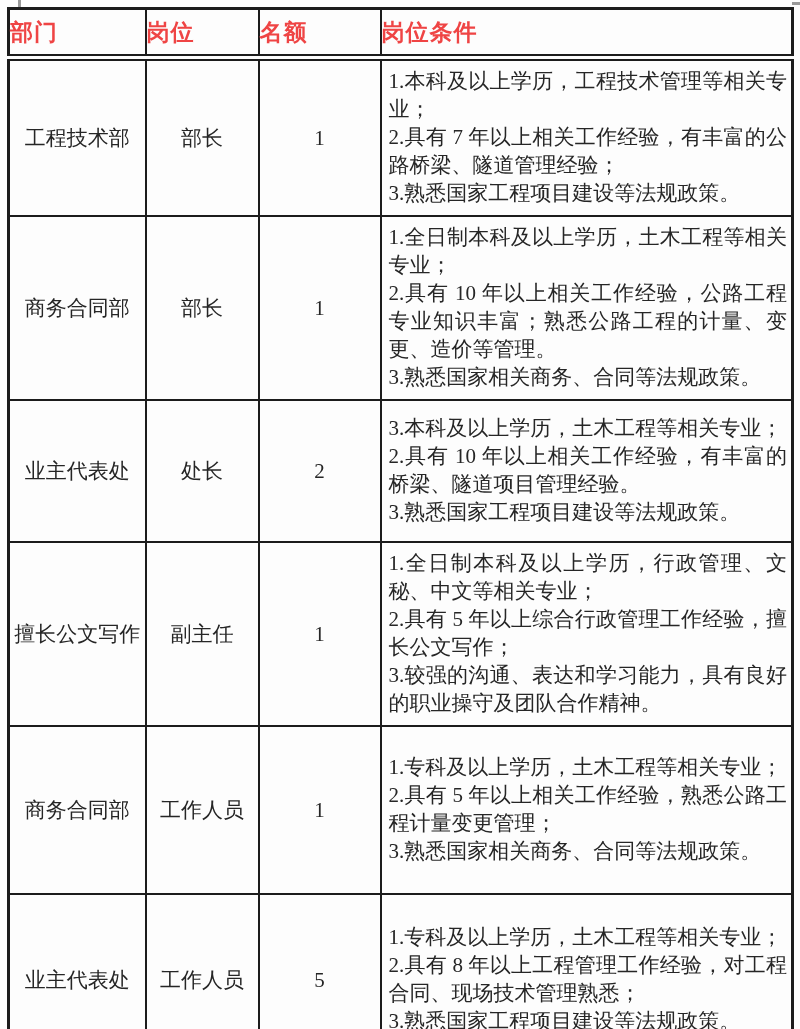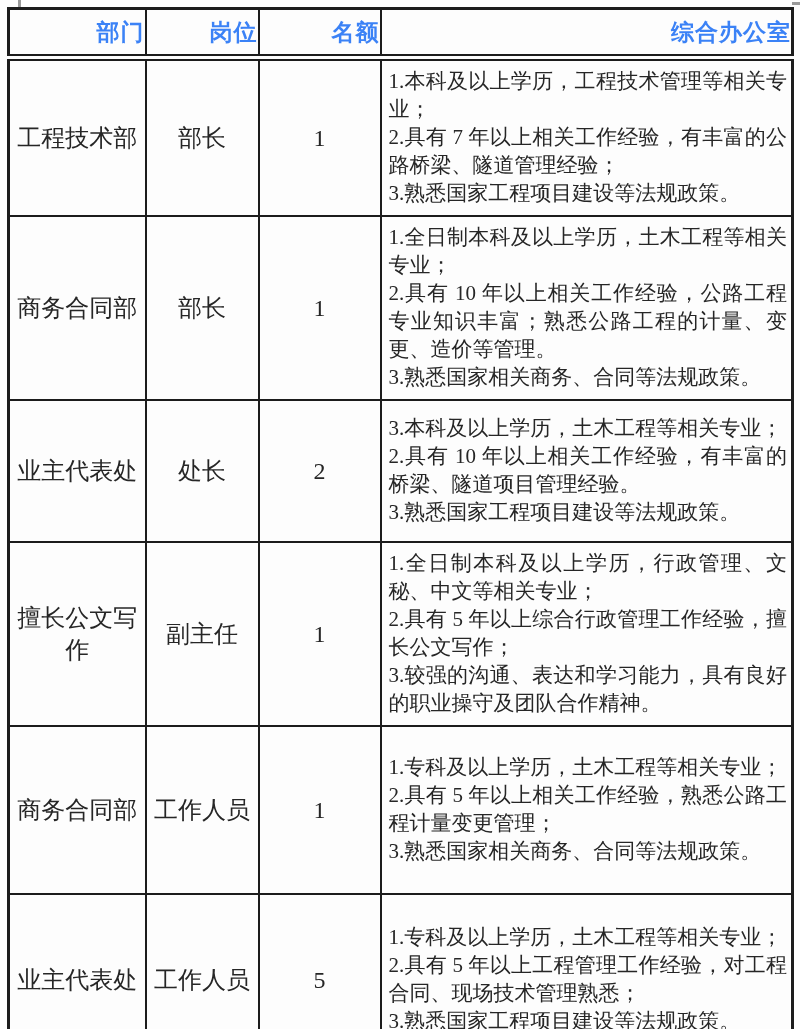--- a/index.html
+++ b/index.html
@@ -38,28 +38,28 @@
 
   th, td {
     border: 2px solid #1c1c1c;
     vertical-align: middle;
     padding: 0;
   }
   thead th {
     height: 44px;
     font-size: 23px;
     font-weight: bold;
-    text-align: right;
-    color: #3b82f6;
+    text-align: left;
+    color: #ef4444;
     letter-spacing: 1px;
     border-bottom: 7px double #1c1c1c;
   }
   td.center {
     text-align: center;
-    font-size: 24px;
+    font-size: 21px;
   }
   td.cond {
     text-align: left;
     font-size: 21px;
     line-height: 28px;
     padding: 6px 4px 8px 7px;
   }
   td.cond .cond-line {
     text-align: justify;
   }
@@ -91,21 +91,21 @@
       <col class="c-dept">
         <col class="c-pos">
         <col class="c-quota">
         <col class="c-cond">
     </colgroup>
     <thead>
       <tr>
         <th>部门</th>
         <th>岗位</th>
         <th>名额</th>
-        <th>综合办公室</th>
+        <th>岗位条件</th>
       </tr>
     </thead>
     <tbody>
     <tr>
       <td class="center">工程技术部</td>
       <td class="center">部长</td>
       <td class="center">1</td>
       <td class="cond">
             <div class="cond-line">1.本科及以上学历，工程技术管理等相关专业；</div>
             <div class="cond-line">2.具有 7 年以上相关工作经验，有丰富的公路桥梁、隧道管理经验；</div>
@@ -156,20 +156,20 @@
             <div class="cond-line">3.熟悉国家相关商务、合同等法规政策。</div>
           </td>
     </tr>
 
     <tr>
       <td class="center">业主代表处</td>
       <td class="center">工作人员</td>
       <td class="center">5</td>
       <td class="cond">
             <div class="cond-line">1.专科及以上学历，土木工程等相关专业；</div>
-            <div class="cond-line">2.具有 5 年以上工程管理工作经验，对工程合同、现场技术管理熟悉；</div>
+            <div class="cond-line">2.具有 8 年以上工程管理工作经验，对工程合同、现场技术管理熟悉；</div>
             <div class="cond-line">3.熟悉国家工程项目建设等法规政策。</div>
           </td>
     </tr>
   </tbody>
   </table>
 
 </div>
 
 </body></html>

